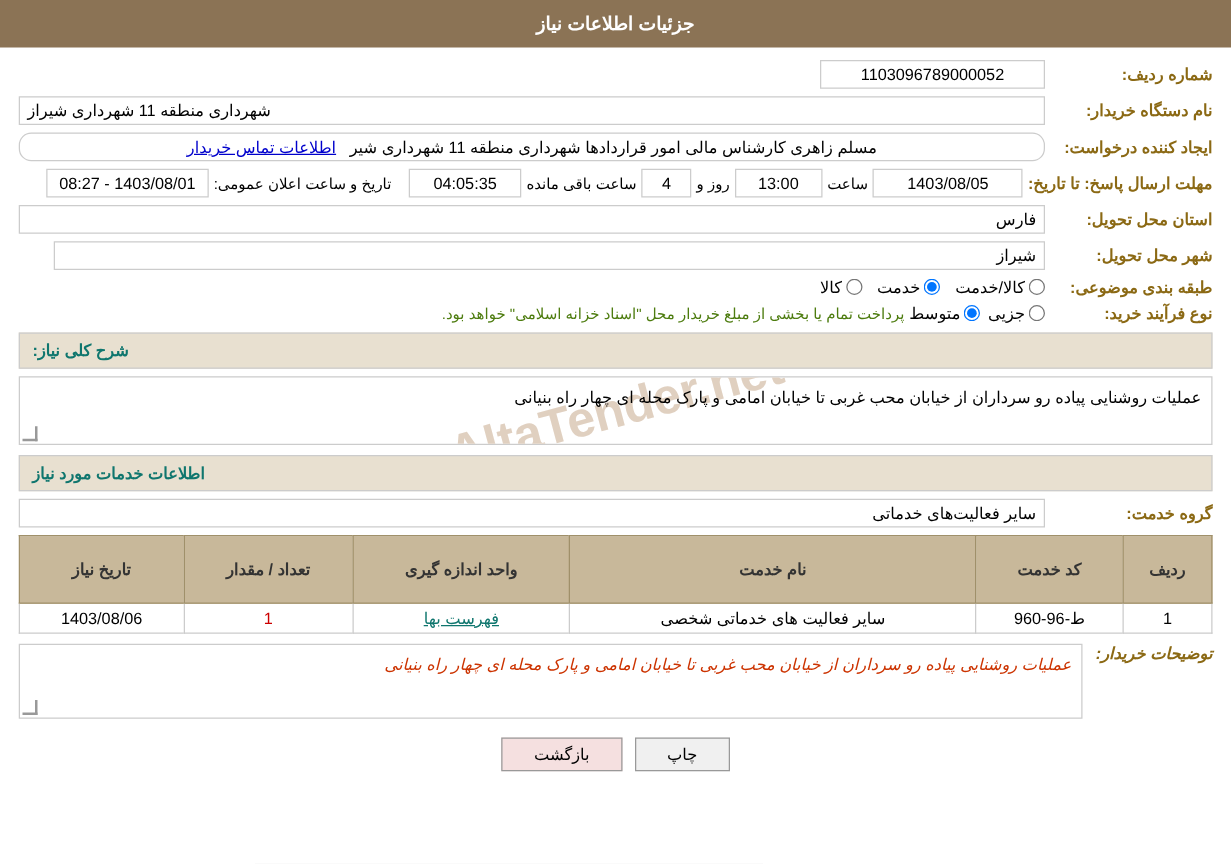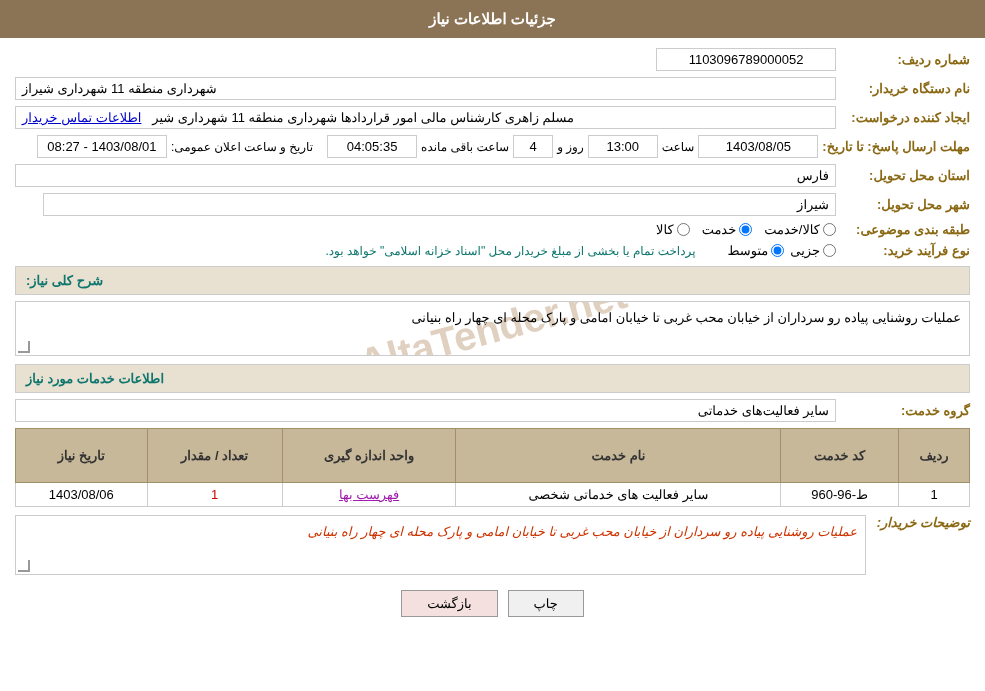--- a/index.html
+++ b/index.html
@@ -126,21 +126,21 @@
     }
     .services-table td {
       border: 1px solid #ccc;
       padding: 4px 6px;
       text-align: center;
     }
     .services-table td.red-text {
       color: #cc0000;
     }
     .services-table td.link-text {
-      color: #a21caf;
+      color: #0f766e;
       text-decoration: underline;
       cursor: pointer;
     }
     .buyer-desc-label {
       color: #8b6914;
       font-weight: bold;
       min-width: 100px;
     }
     .btn-area {
       display: flex;
@@ -178,21 +178,21 @@
       <div class="field-box narrow" style="text-align:center;">1103096789000052</div>
     </div>
 
     <div class="row">
       <span class="label">نام دستگاه خریدار:</span>
       <div class="field-box wide" style="text-align:left;">شهرداری منطقه 11 شهرداری شیراز</div>
     </div>
 
     <div class="row">
       <span class="label">ایجاد کننده درخواست:</span>
-      <div class="field-box wide" style="text-align:left;">
+      <div class="field-box wide" style="text-align:center;border-radius:10px;">
         <span>مسلم زاهری کارشناس مالی امور قراردادها شهرداری منطقه 11 شهرداری شیر</span>
         &nbsp;
         <span class="blue-link">اطلاعات تماس خریدار</span>
       </div>
     </div>
 
     <div class="row">
       <span class="label">مهلت ارسال پاسخ: تا تاریخ:</span>
       <div class="field-box" style="flex:0 0 120px; text-align:center;">1403/08/05</div>
       <span style="font-size:12px;">ساعت</span>
@@ -233,21 +233,21 @@
     <div class="row">
       <span class="label">نوع فرآیند خرید:</span>
       <div class="radio-group" style="gap:6px;">
         <label>
           <input type="radio" name="noefrayand" style=""> جزیی
         </label>
         <label>
           <input type="radio" name="noefrayand" checked="" style=""> متوسط
         </label>
       </div>
-      <span style="margin-right:28px; font-size:12px; color:#0f766e;">پرداخت تمام یا بخشی از مبلغ خریدار محل "اسناد خزانه اسلامی" خواهد بود.</span>
+      <span style="margin-right:0; font-size:12px; color:#4d7c0f;">پرداخت تمام یا بخشی از مبلغ خریدار محل "اسناد خزانه اسلامی" خواهد بود.</span>
     </div>
 
     <div class="section-title">
       <span>شرح کلی نیاز:</span>
     </div>
     <div style="display:flex; gap:4px; margin-bottom:8px;">
       <div class="description-box watermark-area" style="flex:1; min-height:55px;">
         <div class="watermark-text">AltaTender.net</div>
         <span style="position:relative; z-index:2;">عملیات روشنایی پیاده رو سرداران از خیابان محب غربی تا خیابان امامی و پارک محله ای چهار راه بنیانی</span>
         <div class="resize-handle"></div>

